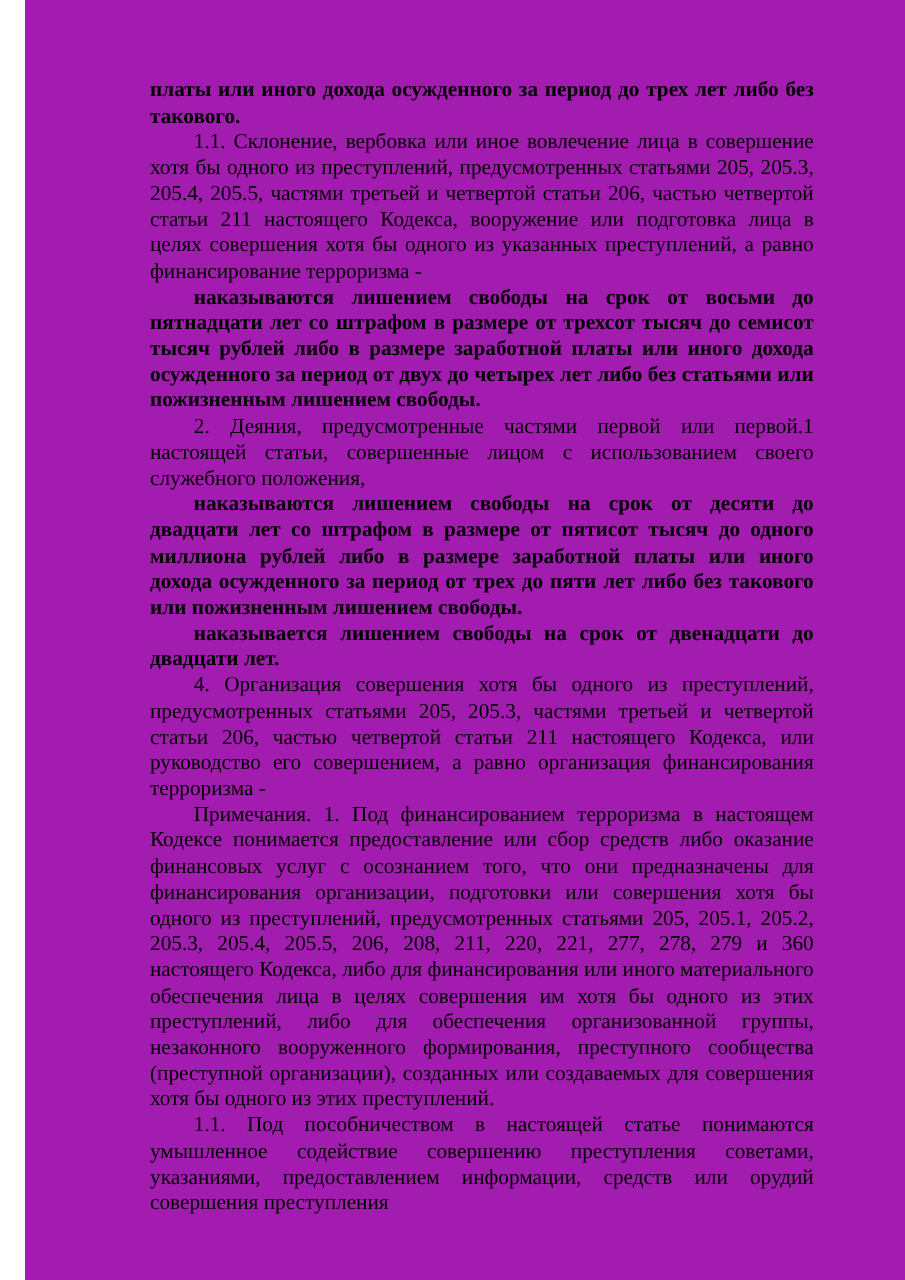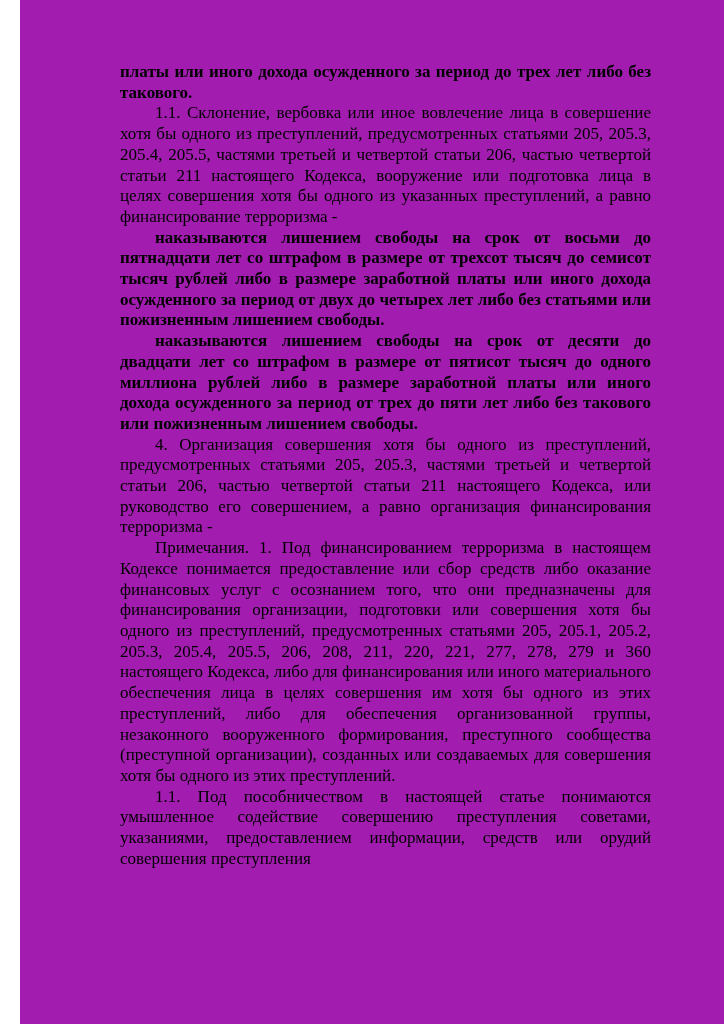--- a/index.html
+++ b/index.html
@@ -39,18 +39,20 @@
   }
 </style>
 </head>
 <body>
 
 <div class="page">
   <div class="text-block">
     <p class="para bold no-indent">платы или иного дохода осужденного за период до трех лет либо без такового.</p>
     <p class="para">1.1. Склонение, вербовка или иное вовлечение лица в совершение хотя бы одного из преступлений, предусмотренных статьями 205, 205.3, 205.4, 205.5, частями третьей и четвертой статьи 206, частью четвертой статьи 211 настоящего Кодекса, вооружение или подготовка лица в целях совершения хотя бы одного из указанных преступлений, а равно финансирование терроризма -</p>
     <p class="para bold">наказываются лишением свободы на срок от восьми до пятнадцати лет со штрафом в размере от трехсот тысяч до семисот тысяч рублей либо в размере заработной платы или иного дохода осужденного за период от двух до четырех лет либо без статьями или пожизненным лишением свободы.</p>
+    <p class="para">2. Деяния, предусмотренные частями первой или первой.1 настоящей статьи, совершенные лицом с использованием своего служебного положения,</p>
     <p class="para bold">наказываются лишением свободы на срок от десяти до двадцати лет со штрафом в размере от пятисот тысяч до одного миллиона рублей либо в размере заработной платы или иного дохода осужденного за период от трех до пяти лет либо без такового или пожизненным лишением свободы.</p>
+    <p class="para bold">наказывается лишением свободы на срок от двенадцати до двадцати лет.</p>
     <p class="para">4. Организация совершения хотя бы одного из преступлений, предусмотренных статьями 205, 205.3, частями третьей и четвертой статьи 206, частью четвертой статьи 211 настоящего Кодекса, или руководство его совершением, а равно организация финансирования терроризма -</p>
     <p class="para">Примечания. 1. Под финансированием терроризма в настоящем Кодексе понимается предоставление или сбор средств либо оказание финансовых услуг с осознанием того, что они предназначены для финансирования организации, подготовки или совершения хотя бы одного из преступлений, предусмотренных статьями 205, 205.1, 205.2, 205.3, 205.4, 205.5, 206, 208, 211, 220, 221, 277, 278, 279 и 360 настоящего Кодекса, либо для финансирования или иного материального обеспечения лица в целях совершения им хотя бы одного из этих преступлений, либо для обеспечения организованной группы, незаконного вооруженного формирования, преступного сообщества (преступной организации), созданных или создаваемых для совершения хотя бы одного из этих преступлений.</p>
     <p class="para">1.1. Под пособничеством в настоящей статье понимаются умышленное содействие совершению преступления советами, указаниями, предоставлением информации, средств или орудий совершения преступления</p>
   </div>
 </div>
 
 </body></html>

